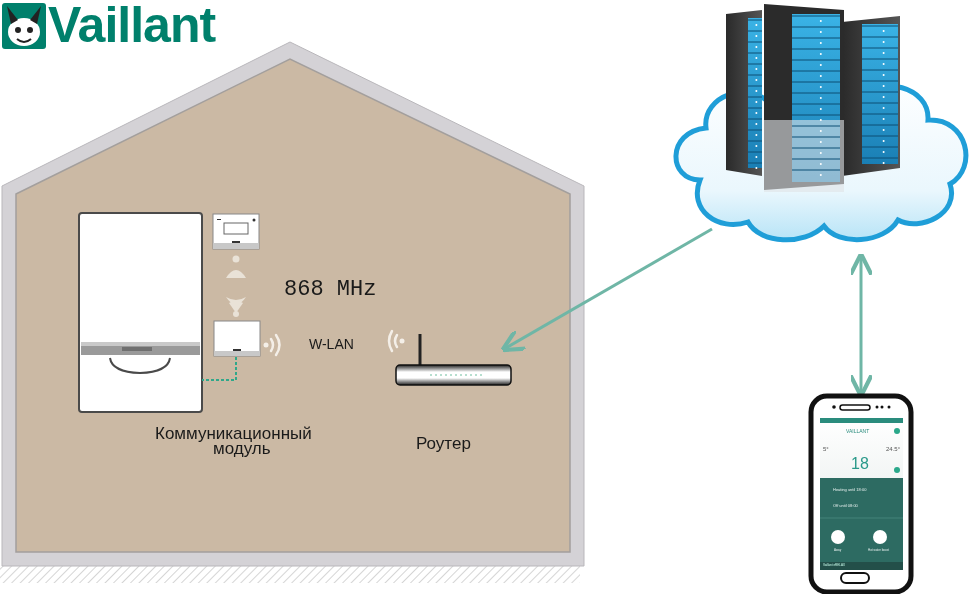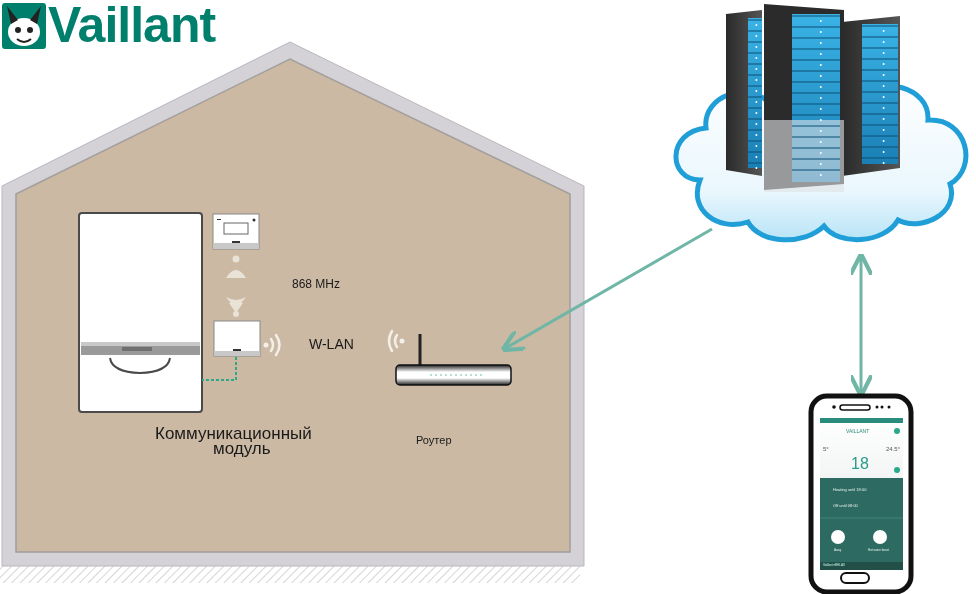--- a/index.html
+++ b/index.html
@@ -236,25 +236,25 @@
       <ellipse cx="23" cy="30" rx="16" ry="14" fill="#ffffff"></ellipse>
       <path d="M10,22 L6,4 L17,18 Z" fill="#222"></path>
       <path d="M36,22 L40,4 L29,18 Z" fill="#222"></path>
       <circle cx="17" cy="28" r="3" fill="#222"></circle>
       <circle cx="29" cy="28" r="3" fill="#222"></circle>
       <path d="M16,37 Q23,43 30,37" fill="none" stroke="#222" stroke-width="2"></path>
     </svg>
     <span class="logo-text">Vaillant</span>
   </div>
 
-  <span class="lbl" style="left:292px;top:277px;font-size:12px;">868 MHz</span>
+  <span class="lbl" style="left:284px;top:277px;font-size:22px;font-family:Liberation Mono, monospace;">868 MHz</span>
   <span class="lbl" style="left:309px;top:336px;font-size:14px;">W-LAN</span>
   <span class="lbl" style="left:155px;top:424px;font-size:17px;">Коммуникационный</span>
   <span class="lbl" style="left:213px;top:439px;font-size:17px;">модуль</span>
-  <span class="lbl" style="left:416px;top:434px;font-size:11px;">Роутер</span>
+  <span class="lbl" style="left:416px;top:434px;font-size:17px;">Роутер</span>
 
   <span class="lbl" style="left:846px;top:428px;font-size:5px;color:#2a8c7d;">VAILLANT</span>
   <span class="lbl" style="left:823px;top:446px;font-size:6px;color:#555;">5°</span>
   <span class="lbl" style="left:886px;top:446px;font-size:6px;color:#555;">24.5°</span>
   <span class="lbl" style="left:851px;top:455px;font-size:16px;color:#2a9a8a;">18</span>
   <span class="lbl" style="left:833px;top:487px;font-size:4px;color:#e8f1ef;">Heating until 18:00</span>
   <span class="lbl" style="left:833px;top:503px;font-size:4px;color:#e8f1ef;">Off until 08:00</span>
   <span class="lbl" style="left:834px;top:548px;font-size:3px;color:#e8f1ef;">Away</span>
   <span class="lbl" style="left:868px;top:548px;font-size:3px;color:#e8f1ef;">Hot water boost</span>
   <span class="lbl" style="left:823px;top:563px;font-size:3px;color:#cfe;">Vaillant eRELAX</span>

